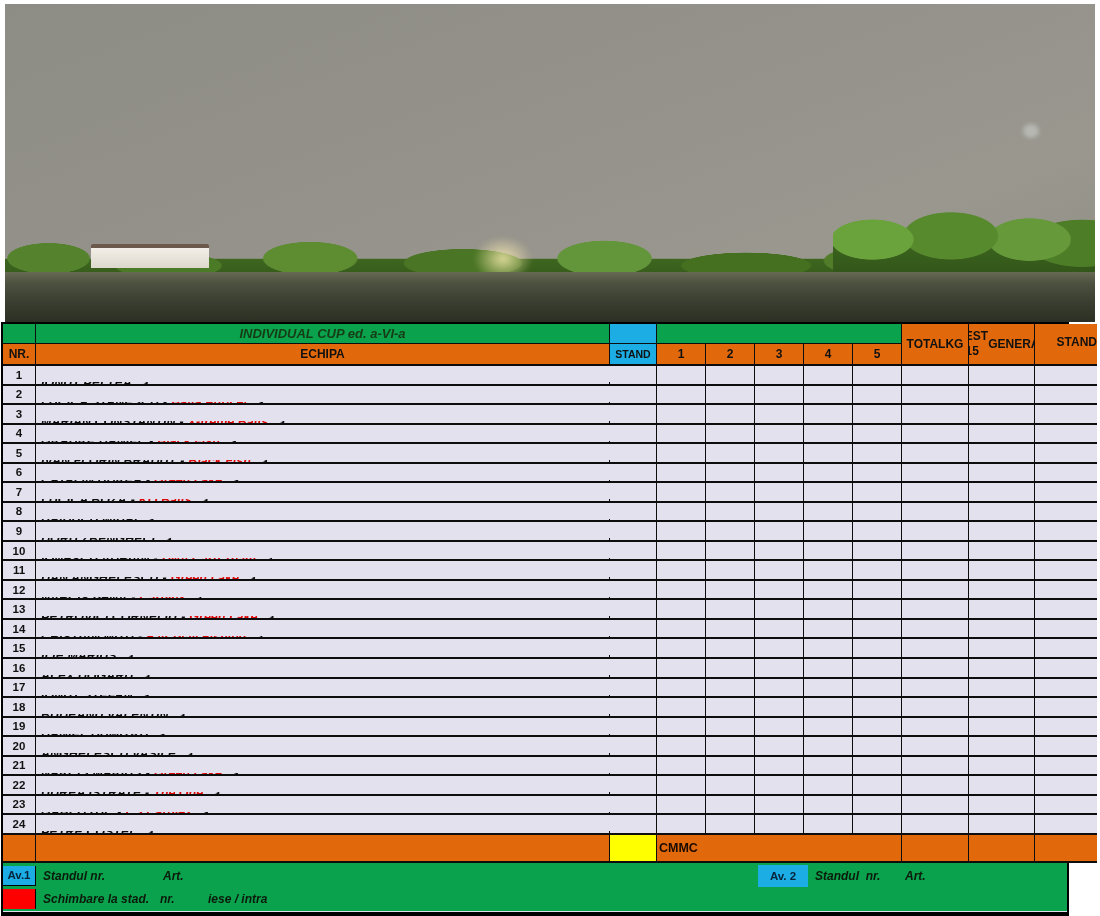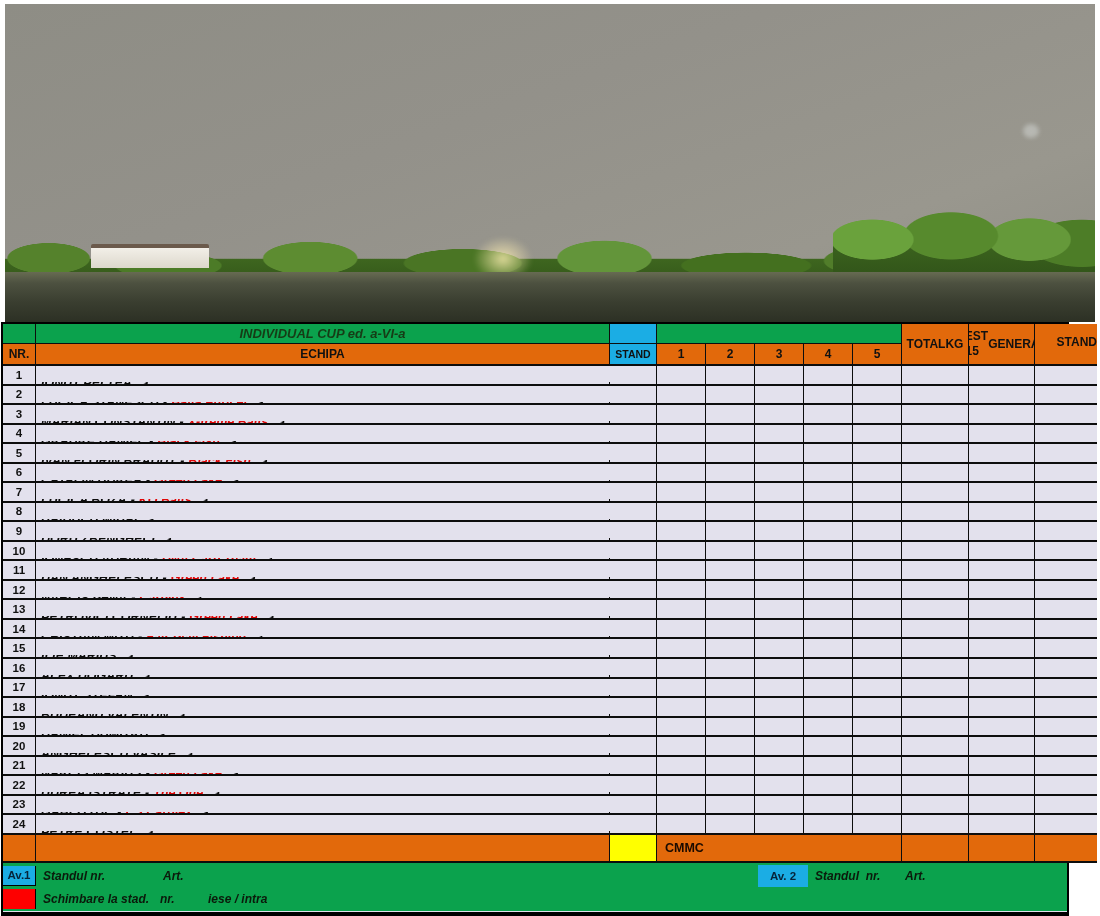--- a/index.html
+++ b/index.html
@@ -81,21 +81,21 @@
   
   .tbody { grid-auto-rows:19.54px; }
   .nr-cell { justify-content:center; font-weight:bold; font-size:11.5px; color:#111; }
   .name-cell { padding-left:5px; font-weight:bold; font-style:italic; font-size:12.5px; color:#0d0d0d; white-space:nowrap;margin-top:16px; }
   .name-cell .team { color:#e00505; margin-left:4px; }
   .name-cell .dash { margin-left:4px; }
   .name-cell .arrow { margin-left:9px; color:#0d0d0d; }
 
   
   .orow { grid-template-columns:33px 574px 47px 245px 67px 66px 62px; grid-auto-rows:28px; }
-  .cmmc-cell { padding-left:8px; font-weight:bold; font-size:12.5px; color:#1a0a00; }
+  .cmmc-cell { padding-left:2px; font-weight:bold; font-size:12.5px; color:#1a0a00; }
 
   
   .footer-zone { position:relative; width:100%; height:48px; background:#0ba24d; }
   .fcell { position:absolute; display:flex; align-items:center; justify-content:center;
            font-weight:bold; font-size:11.5px; color:#06243a; }
   .av1 { left:0; top:3px; width:33px; height:20px; background:#1bade4;
          border-right:1px solid #000; border-bottom:1px solid #000; }
   .redcell { left:0; top:26px; width:33px; height:20px; background:#fe0000; border-right:1px solid #000; }
   .av2 { left:755px; top:2px; width:50px; height:22px; background:#1bade4; }
   .ftext { position:absolute; font-weight:bold; font-style:italic; font-size:12px; color:#0b1a0b; white-space:pre; }

